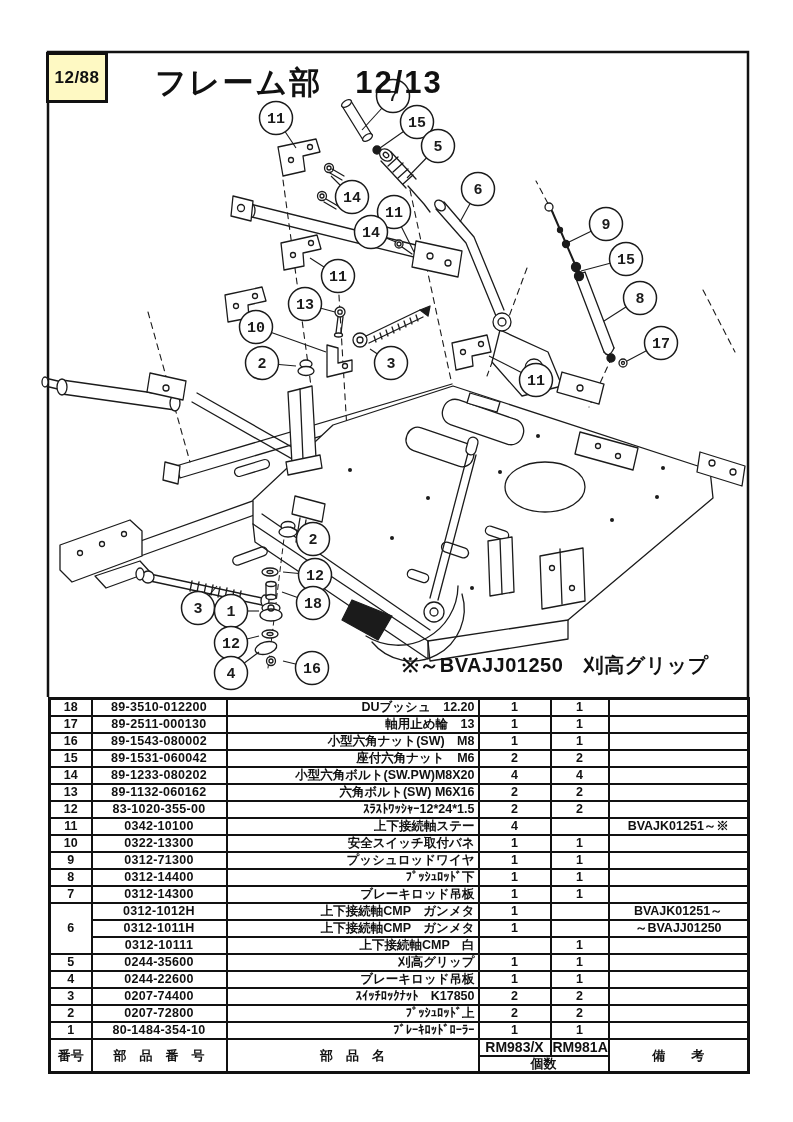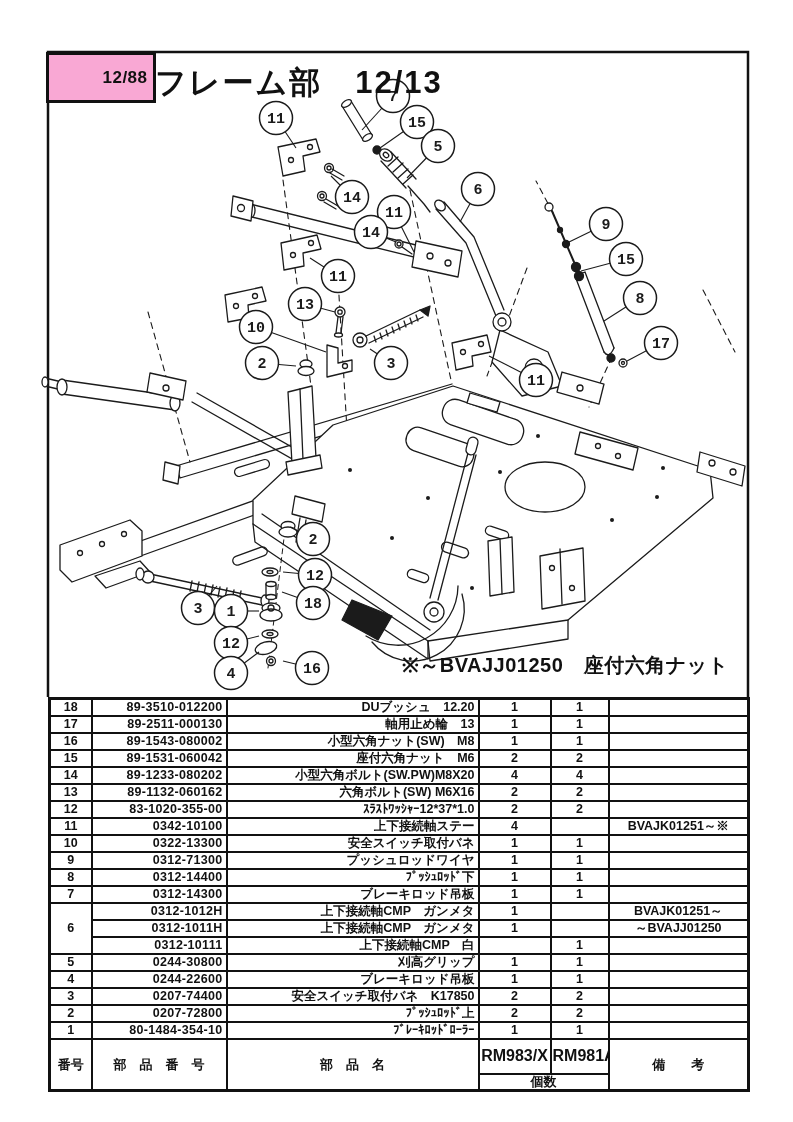--- a/index.html
+++ b/index.html
@@ -1,23 +1,23 @@
 <!DOCTYPE html>
 <html><head>
 <meta charset="utf-8">
 <style>
   html,body{margin:0;padding:0;background:#fff;}
   body{width:793px;height:1122px;position:relative;font-family:"Liberation Sans",sans-serif;color:#111;}
   #page{position:absolute;inset:0;background:#fff;}
 
   .page-number-box{
     position:absolute;left:46px;top:52px;width:56px;height:45px;
-    border:3px solid #111;background:#f9a8d4;z-index:5;
+    border:3px solid #111;background:#fef9c3;z-index:5;
     display:flex;align-items:center;justify-content:center;
-    font-weight:bold;font-size:17px;letter-spacing:0.5px;padding-left:48px;
+    font-weight:bold;font-size:17px;letter-spacing:0.5px;
   }
   .doc-title{
     position:absolute;left:107px;top:62px;z-index:5;
     font-weight:bold;font-size:31px;letter-spacing:2px;white-space:nowrap;margin-left:48px;
   }
   .note-line{
     position:absolute;left:402px;top:651px;z-index:5;
     font-weight:bold;font-size:20px;white-space:nowrap;letter-spacing:0.5px;
   }
 
@@ -27,38 +27,38 @@
     position:absolute;left:48px;top:697px;z-index:4;
     border-collapse:collapse;table-layout:fixed;width:699px;
     background:#fff;font-weight:bold;
   }
   table.parts td{
     border:2px solid #111;height:15px;padding:0 3px;
     font-size:12.5px;line-height:1.05;white-space:nowrap;overflow:hidden;
   }
   table.parts{border:3px solid #111;}
   td.c-no{text-align:center;}
-  td.c-pn{text-align:right;letter-spacing:0.3px;}
+  td.c-pn{text-align:center;letter-spacing:0.3px;}
   td.c-nm{text-align:right;font-size:12px;}
   td.c-q{text-align:center;}
   td.c-rm{text-align:center;font-size:11.5px;}
   tr.foot td{height:14px;text-align:center;}
-  tr.foot td.model{font-size:16px;padding:8px 1px;}
+  tr.foot td.model{font-size:14px;padding:0 1px;}
   tr.foot td.headlbl{font-size:13px;}
 </style>
 </head>
 <body>
 
 <div id="page">
 
   <div class="page-number-box">
     <span>12/88</span>
   </div>
   <div class="doc-title">フレーム部　12/13</div>
-  <div class="note-line">※～BVAJJ01250　座付六角ナット</div>
+  <div class="note-line">※～BVAJJ01250　刈高グリップ</div>
 
   <svg id="diagram-svg" width="793" height="1122" viewBox="0 0 793 1122">
 
     <path d="M48,697 L48,52 L748,52 L748,697" stroke="#111" stroke-width="2.5" fill="none"></path>
 
     <g id="drawing" stroke="#1b1b1b" stroke-width="1.3" fill="none" stroke-linejoin="round" stroke-linecap="round">
 
       <g stroke-dasharray="6 5" stroke-width="1.1">
         <path d="M283,180 L311,386"></path>
         <path d="M337,262 L347,430"></path>
@@ -446,21 +446,21 @@
           <td class="c-no">13</td>
           <td class="c-pn">89-1132-060162</td>
           <td class="c-nm">六角ボルト(SW) M6X16</td>
           <td class="c-q">2</td>
           <td class="c-q">2</td>
           <td class="c-rm"></td>
         </tr>
         <tr>
           <td class="c-no">12</td>
           <td class="c-pn">83-1020-355-00</td>
-          <td class="c-nm">ｽﾗｽﾄﾜｯｼｬｰ12*37*1.0</td>
+          <td class="c-nm">ｽﾗｽﾄﾜｯｼｬｰ12*24*1.5</td>
           <td class="c-q">2</td>
           <td class="c-q">2</td>
           <td class="c-rm"></td>
         </tr>
         <tr>
           <td class="c-no">11</td>
           <td class="c-pn">0342-10100</td>
           <td class="c-nm">上下接続軸ステー</td>
           <td class="c-q">4</td>
           <td class="c-q"></td>
@@ -515,38 +515,38 @@
         </tr>
         <tr>
           <td class="c-pn">0312-10111</td>
           <td class="c-nm">上下接続軸CMP　白</td>
           <td class="c-q"></td>
           <td class="c-q">1</td>
           <td class="c-rm"></td>
         </tr>
         <tr>
           <td class="c-no">5</td>
-          <td class="c-pn">0244-30800</td>
+          <td class="c-pn">0244-35600</td>
           <td class="c-nm">刈高グリップ</td>
           <td class="c-q">1</td>
           <td class="c-q">1</td>
           <td class="c-rm"></td>
         </tr>
         <tr>
           <td class="c-no">4</td>
           <td class="c-pn">0244-22600</td>
           <td class="c-nm">ブレーキロッド吊板</td>
           <td class="c-q">1</td>
           <td class="c-q">1</td>
           <td class="c-rm"></td>
         </tr>
         <tr>
           <td class="c-no">3</td>
           <td class="c-pn">0207-74400</td>
-          <td class="c-nm">安全スイッチ取付バネ　K17850</td>
+          <td class="c-nm">ｽｲｯﾁﾛｯｸﾅｯﾄ　K17850</td>
           <td class="c-q">2</td>
           <td class="c-q">2</td>
           <td class="c-rm"></td>
         </tr>
         <tr>
           <td class="c-no">2</td>
           <td class="c-pn">0207-72800</td>
           <td class="c-nm">ﾌﾟｯｼｭﾛｯﾄﾞ上</td>
           <td class="c-q">2</td>
           <td class="c-q">2</td>

